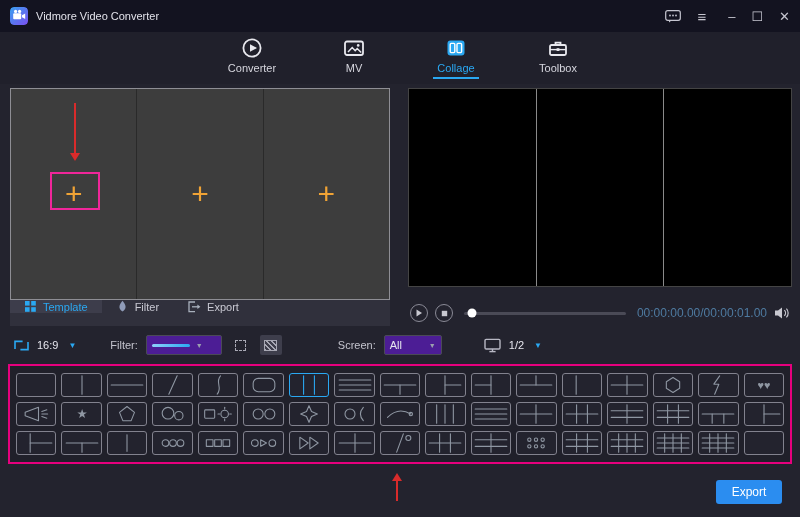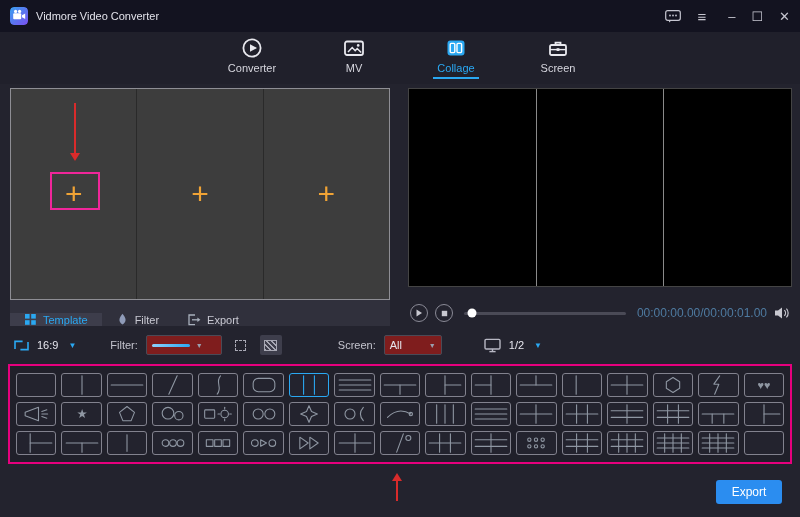--- a/index.html
+++ b/index.html
@@ -31,41 +31,41 @@
   
   .main { display:flex; gap:18px; padding:4px 8px 0 10px; }
   .col-left { width:380px; }
   .col-right { flex:1; display:flex; flex-direction:column; }
 
   .editor { width:380px; height:212px; background:#3d3d3d; border:1px solid #8e8e94; display:flex; position:relative; }
   .ed-panel { flex:1; background:#3d3d3d; display:flex; align-items:center; justify-content:center; }
   .ed-panel + .ed-panel { border-left:1px solid #2a2a2a; }
   .plus { color:#f0a335; font-size:30px; font-weight:300; line-height:1; cursor:pointer; }
 
-  .tabs-row { margin-top:0; height:26px; background:#30303c; display:flex; align-items:flex-end; }
+  .tabs-row { margin-top:0; height:26px; background:#30303c; display:flex; align-items:flex-start; }
   .tab { display:flex; align-items:center; gap:6px; padding:0 14px; font-size:11px; color:#c8c8d2; }
   .tab.active { background:#3d3d4b; color:#2aa8f2; }
   .tab svg { display:block; }
 
   .preview { height:199px; background:#000; border:1px solid #444; display:flex; }
   .pv-panel { flex:1; background:#000; }
   .pv-panel + .pv-panel { border-left:1px solid #8a8a8a; }
 
   .playback { margin-top:13px; height:26px; display:flex; align-items:center; gap:7px; padding:0 2px; }
   .pb-btn { width:18px; height:18px; border:1px solid #8a8a96; border-radius:50%; display:flex; align-items:center; justify-content:center; }
   .pb-slider { flex:1; height:3px; background:#4a4a56; border-radius:2px; position:relative; margin:0 4px; }
   .pb-knob { position:absolute; left:5%; top:50%; transform:translate(-50%,-50%); width:9px; height:9px; background:#fff; border-radius:50%; }
   .pb-time { font-size:12px; color:#4e7aa0; white-space:nowrap; }
 
   
   .toolbar { margin-top:6px; height:26px; display:flex; align-items:center; padding:0 14px; gap:8px; font-size:11px; color:#c4c4ce; }
   .tl-val { color:#e6e6ee; }
   .caret-blue { color:#2aa8f2; font-size:8px; margin-left:2px; }
   .caret-gray { color:#9aa0ae; font-size:7px; }
-  .dd { height:20px; background:#7f1d1d; border:1px solid #4a4a56; border-radius:2px; display:flex; align-items:center; padding:0 5px; gap:6px; }
+  .dd { height:20px; background:#4c1d95; border:1px solid #4a4a56; border-radius:2px; display:flex; align-items:center; padding:0 5px; gap:6px; }
   .dd-line { width:38px; height:3px; background:linear-gradient(90deg,#8ed0fa,#2aa8f2); border-radius:2px; }
   .sq-btn { width:22px; height:20px; display:flex; align-items:center; justify-content:center; border-radius:2px; }
   .sq-btn.active { background:#3e3e4c; }
   .dashed-ic { width:11px; height:11px; border:1px dashed #a8a8b4; }
   .hatch-ic { width:13px; height:11px; border:1px solid #a8a8b4;
     background:repeating-linear-gradient(45deg,#a8a8b4 0 1px,transparent 1px 3.5px); }
 
   
   .tpl-area { margin:6px 8px 0 8px; border:2px solid #e6007e; background:#20202a; padding:7px 6px; }
   .tpl-grid { display:grid; grid-template-columns:repeat(17,1fr); gap:5px; }
@@ -159,21 +159,21 @@
     </div>
     <div class="nav-tab">
       <span class="nt-icon">
         <svg width="22" height="22" viewBox="0 0 22 22">
           <rect x="3" y="8" width="16" height="10" rx="1.5" fill="none" stroke="#e8e8ee" stroke-width="1.8"></rect>
           <path d="M8.5 8 V5.6 h5 V8" fill="none" stroke="#e8e8ee" stroke-width="1.8"></path>
           <line x1="3" y1="12.6" x2="19" y2="12.6" stroke="#e8e8ee" stroke-width="1.4"></line>
           <rect x="9.6" y="11.2" width="2.8" height="2.8" fill="#e8e8ee"></rect>
         </svg>
       </span>
-      <span>Screen</span>
+      <span>Toolbox</span>
       <span class="nav-underline"></span>
     </div>
   </div>
 
   <div class="main">
     <div class="col-left">
       <div class="editor">
         <div class="ed-panel">
           <span class="plus">+</span>
         </div>

